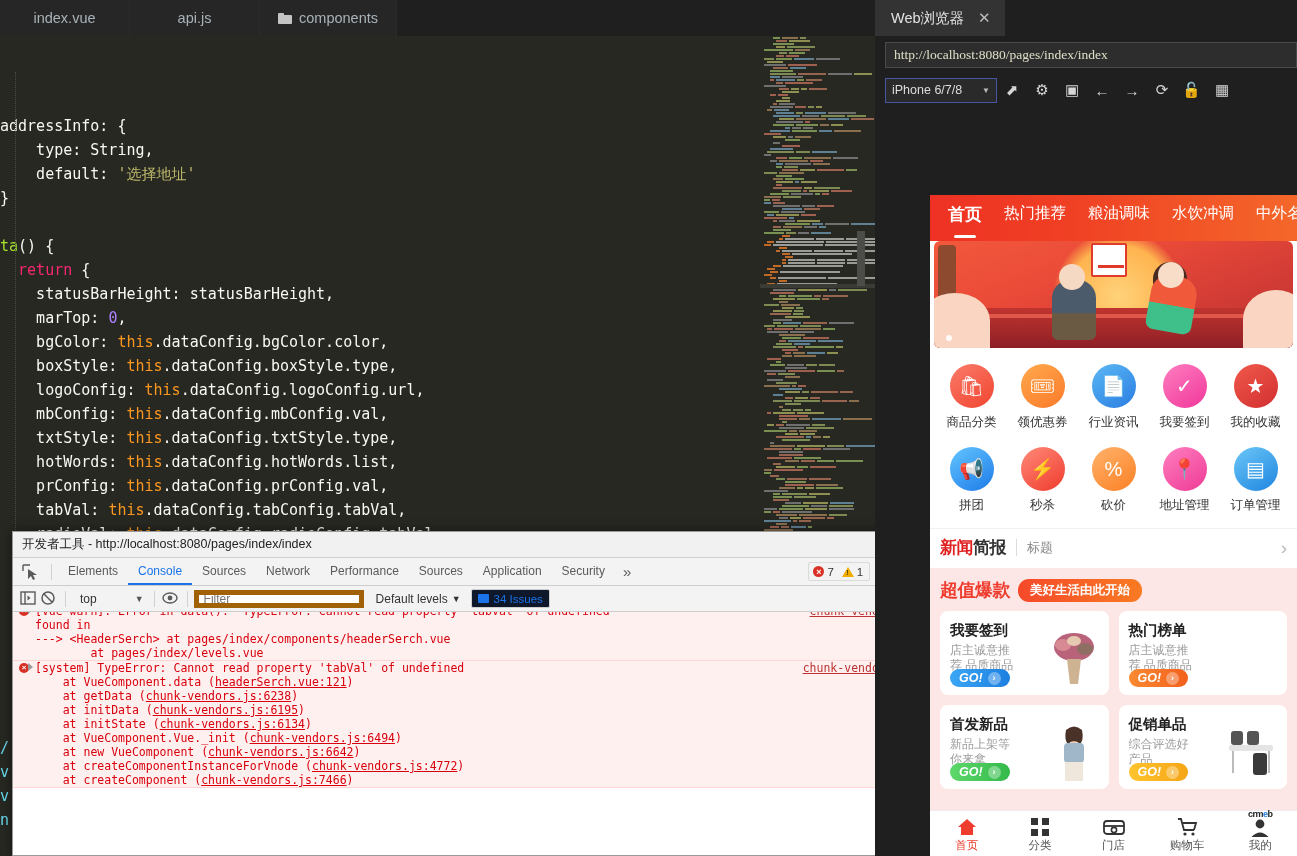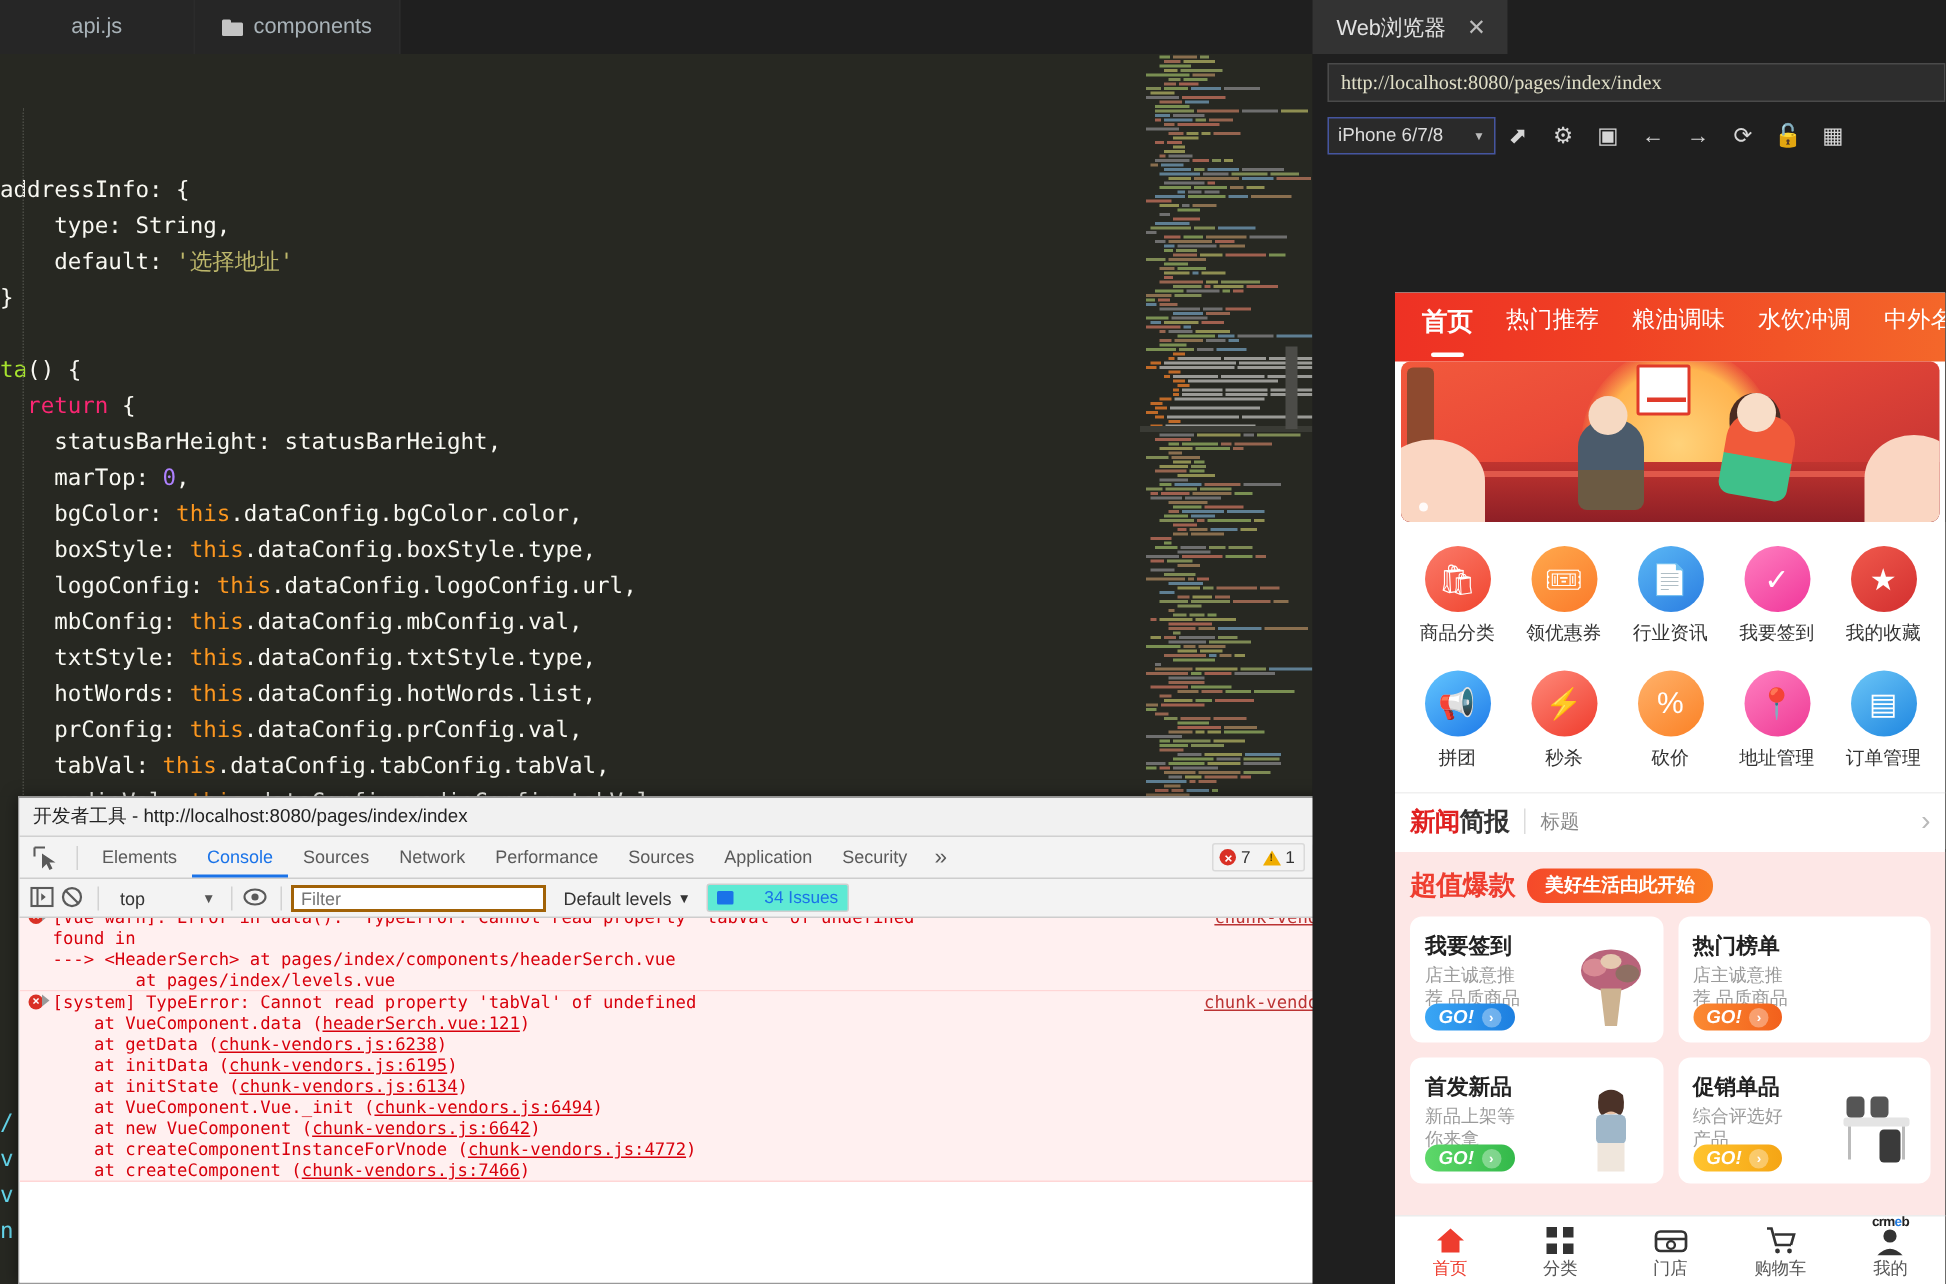--- a/index.html
+++ b/index.html
@@ -141,29 +141,29 @@
   .dt-kebab i { width:3px; height:3px; border-radius:50%; background:#5a5a5a; display:block; }
 
   #dt-filterbar {
     height: 26px; background: #f3f3f3; border-bottom: 1px solid #cdcdcd;
     display: flex; align-items: center; padding: 0 6px; gap: 0; font-size: 12px; color: #444;
   }
   .fb-ic { width: 20px; height: 18px; position: relative; }
   #ctx-select { display:flex; align-items:center; gap: 38px; padding: 0 4px 0 8px; color:#333; }
   #ctx-select .caret { font-size: 9px; color:#555; }
   #filter-input {
-    width: 170px; height: 18px; border: 2px solid #a16207; background:#fff;
+    width: 170px; height: 18px; border: 5px solid #a16207; background:#fff;
     font-size: 12px; color:#6d28d9; padding: 0 5px; line-height: 16px;
     font-family:"Liberation Sans",sans-serif;
   }
   #levels { margin-left: 12px; display:flex; align-items:center; gap:4px; color:#333; }
   #issues-btn {
-    margin-left: 10px; display:flex; align-items:center; gap:21px;
+    margin-left: 10px; display:flex; align-items:center; gap:5px;
     border: 1px solid #cfcfcf; border-radius:2px; padding:1px 6px; height:19px;
-    color:#1a73e8; font-size: 11.5px; background:#5eead4;
+    color:#1a73e8; font-size: 11.5px; background:#0f172a;
   }
   #hidden-count { margin-left:auto; color:#9a9a9a; font-size:11.5px; }
   .fb-gear { width: 15px; height: 15px; margin-left: 10px; margin-right:2px; position:relative; }
 
   #console-body {
     flex: 1; background: #fff; overflow: hidden; position: relative;
   }
   .msg-group { background: #fff0f0; border-bottom: 1px solid #ffd6d6; position: relative; }
   .msg-line {
     font-family: "DejaVu Sans Mono","Liberation Mono", monospace;
@@ -346,20 +346,23 @@
   #crmeb-badge .bl{color:#1f7ae0;}
 </style>
 </head>
 <body>
 
 <div id="app">
 
   <div id="editor-pane">
 
     <div id="tabbar">
+        <div class="etab">
+          <span>index.vue</span>
+        </div>
         <div class="etab">
           <span>api.js</span>
         </div>
         <div class="etab">
           <span class="folder-ic"></span>
           <span>components</span>
         </div>
       </div>
 
     <div id="code-area">

